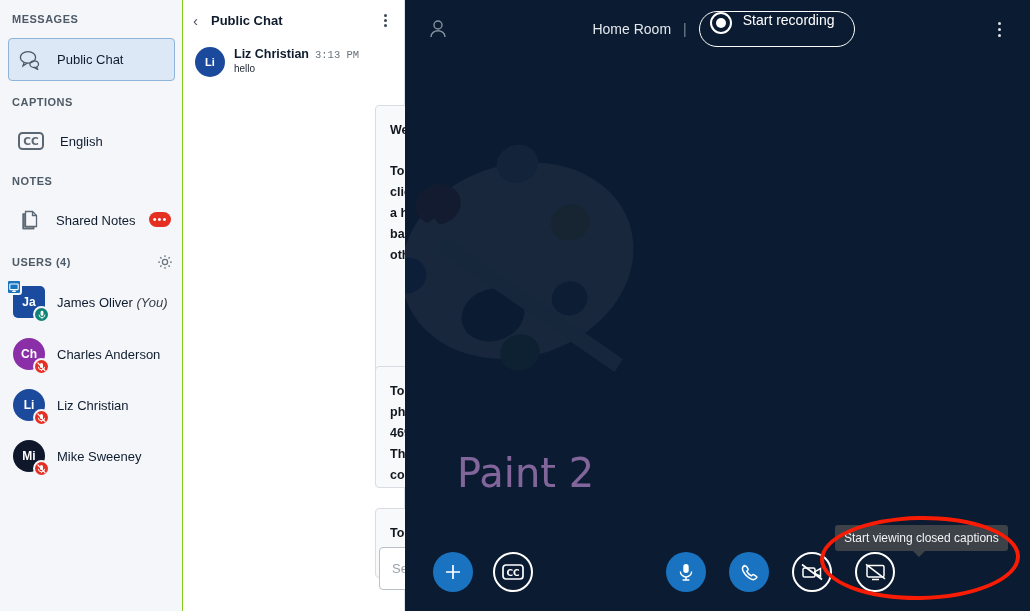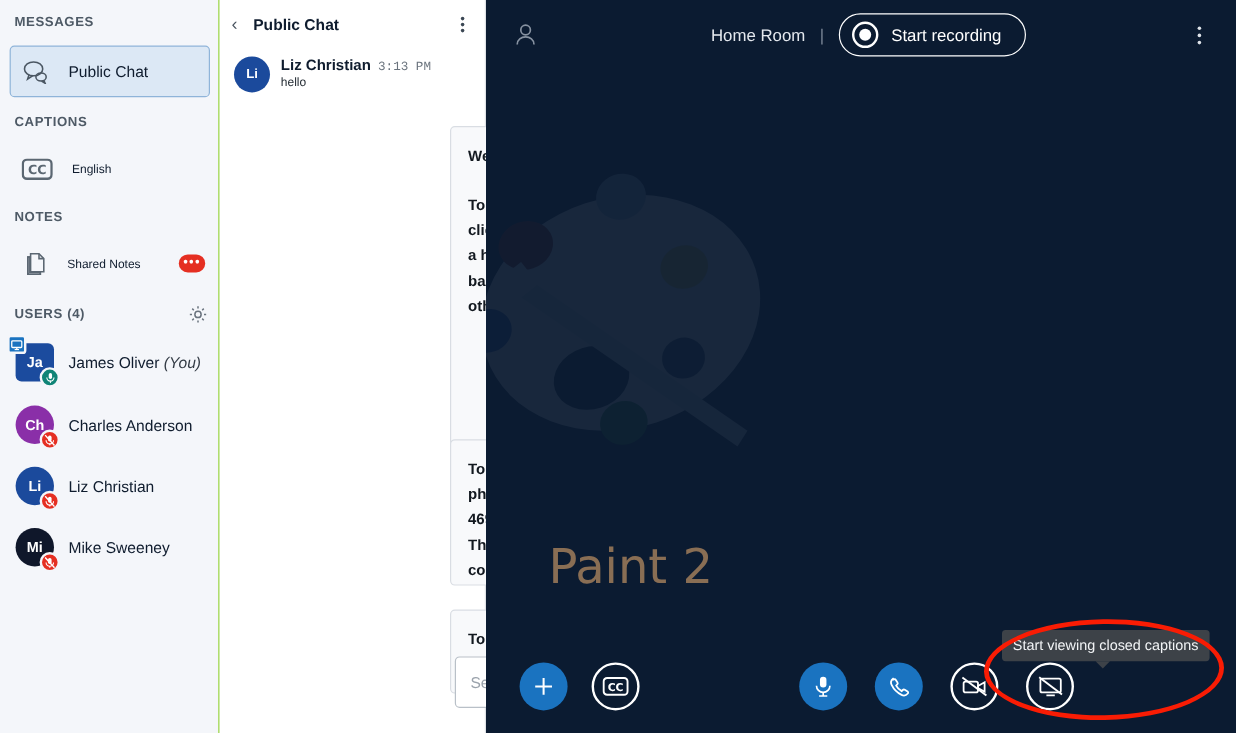--- a/index.html
+++ b/index.html
@@ -67,21 +67,21 @@
     position: absolute;
     left: 8px;
     width: 167px; height: 38px;
     display: flex; align-items: center;
     padding-left: 10px;
     cursor: pointer;
     border-radius: 4px;
   }
   .row-captions { top: 122px; }
   .row-notes    { top: 201px; }
-  .list-row .lbl { font-size: 10px; color: #0f1c2e; margin-left: 16px; text-align: center; }
+  .list-row .lbl { font-size: 13px; color: #0f1c2e; margin-left: 16px; text-align: center; }
 
   .notes-badge {
     position: absolute;
     right: 4px; top: 11px;
     width: 22px; height: 15px;
     background: #e52f22;
     border-radius: 8px;
     color: #fff;
     font-size: 11px;
     line-height: 11px;
@@ -270,21 +270,21 @@
     gap: 0;
     padding-left: 12px;
   }
   .room-name {
     font-size: 14px; color: #e4e8ee;
   }
   .divider-pipe {
     color: #7a8596; font-size: 14px; margin: 0 12px;
   }
   .rec-pill {
-    display: flex; align-items: center;
+    display: flex; align-items: flex-start;
     height: 36px;
     padding: 0 19px 0 10px;
     border: 1px solid #ffffff;
     border-radius: 20px;
     cursor: pointer;
   }
   .rec-dot-ring {
     width: 22px; height: 22px;
     border-radius: 50%;
     border: 2px solid #ffffff;
@@ -312,21 +312,21 @@
   .palette-wrap {
     position: absolute;
     left: 0px; top: 28px;
     width: 260px; height: 380px;
     opacity: 0.055;
   }
   .slide-caption {
     position: absolute;
     left: 52px; top: 392px;
     font-size: 40px;
-    color: #fdba74;
+    color: #f0abfc;
     opacity: 0.52;
     letter-spacing: 0px;
     font-family: "DejaVu Sans", sans-serif;
   }
 
   
   .bottombar {
     position: absolute;
     left: 0; right: 0; bottom: 0; height: 92px;
   }

